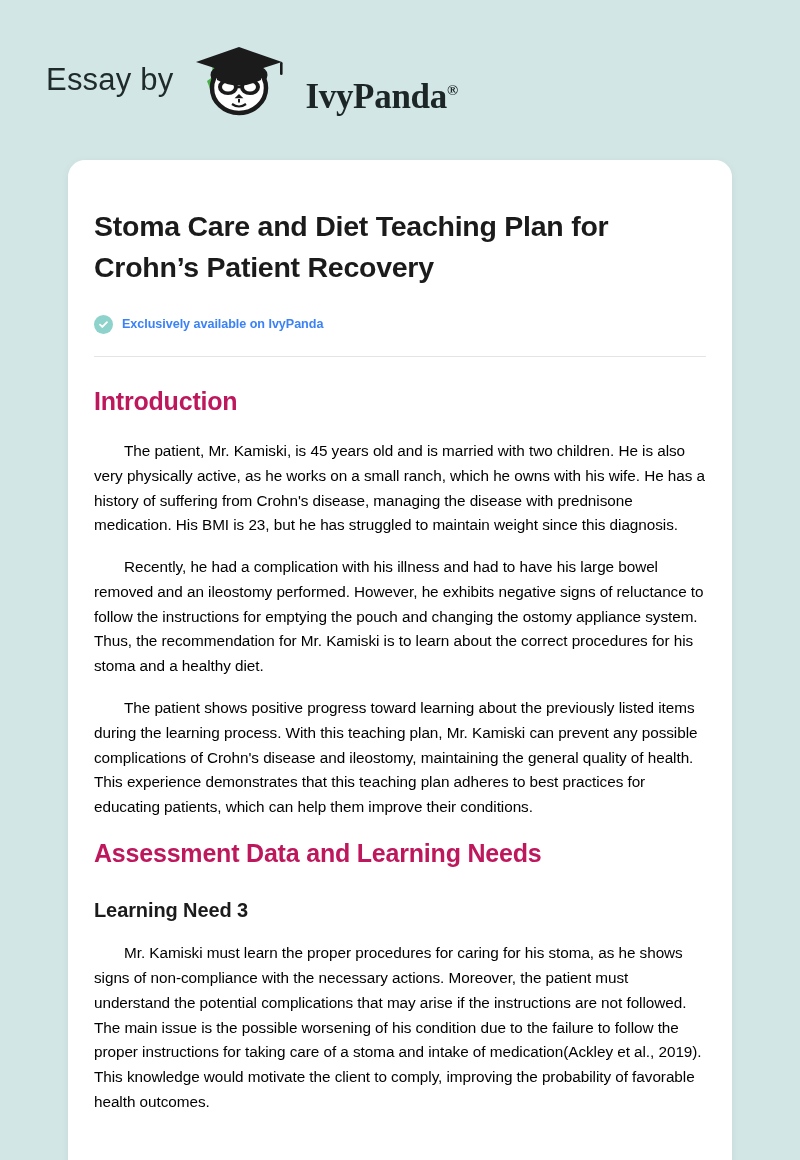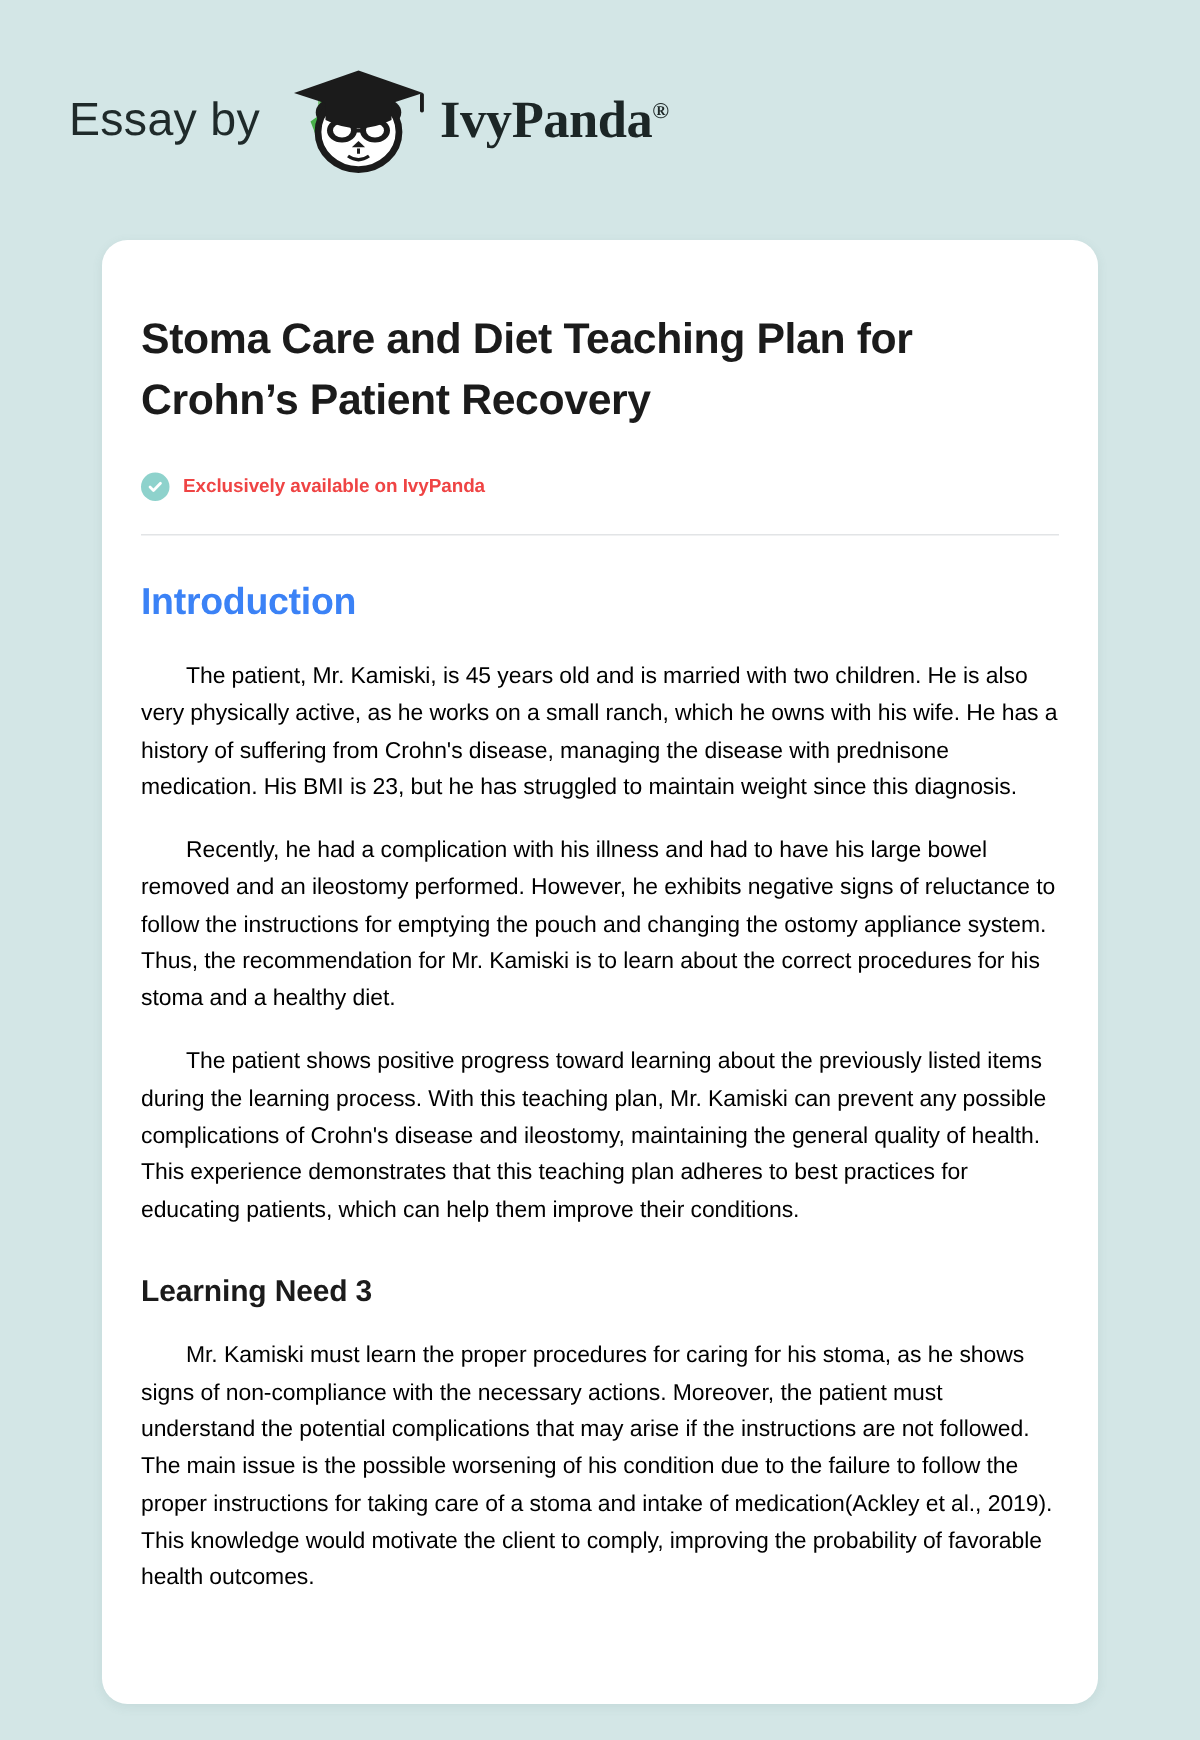--- a/index.html
+++ b/index.html
@@ -26,21 +26,22 @@
   .brand-essay-by {
     font-size: 31px;
     font-weight: 400;
     color: #1f2a2a;
     letter-spacing: 0.2px;
     margin-right: 14px;
     white-space: nowrap;
   }
   .brand-logo-wrap {
     display: flex;
-    align-items: center;
+    align-items: flex-end;
+    gap: 12px;
   }
   .panda-mark {
     width: 104px;
     height: 74px;
     display: block;
     flex: 0 0 auto;
   }
   .brand-wordmark {
     font-family: "Liberation Serif", serif;
     font-weight: 700;
@@ -95,35 +96,35 @@
     background: #8ed2cc;
     display: flex;
     align-items: center;
     justify-content: center;
     flex: 0 0 auto;
   }
   .check-badge svg { display: block; }
   .exclusive-text {
     font-size: 12.6px;
     font-weight: 700;
-    color: #ef4444;
+    color: #3b82f6;
     letter-spacing: -0.05px;
   }
 
   .divider {
     height: 1px;
     background: #e2e4e6;
     border: 0;
     margin: 0 0 28px 0;
   }
 
   h2.section-h {
     font-size: 25px;
     font-weight: 700;
-    color: #3b82f6;
+    color: #be185d;
     margin: 16px 0 22px 0;
     letter-spacing: -0.2px;
     line-height: 1.3;
   }
   h2.section-h:first-of-type { margin-top: 0; }
 
   h3.sub-h {
     font-size: 20px;
     font-weight: 700;
     color: #1b1b1b;
@@ -195,18 +196,19 @@
       <span class="exclusive-text">Exclusively available on IvyPanda</span>
     </div>
 
     <hr class="divider">
 
     <h2 class="section-h">Introduction</h2>
     <p class="body-p">The patient, Mr. Kamiski, is 45 years old and is married with two children. He is also very physically active, as he works on a small ranch, which he owns with his wife. He has a history of suffering from Crohn's disease, managing the disease with prednisone medication. His BMI is 23, but he has struggled to maintain weight since this diagnosis.</p>
     <p class="body-p">Recently, he had a complication with his illness and had to have his large bowel removed and an ileostomy performed. However, he exhibits negative signs of reluctance to follow the instructions for emptying the pouch and changing the ostomy appliance system. Thus, the recommendation for Mr. Kamiski is to learn about the correct procedures for his stoma and a healthy diet.</p>
     <p class="body-p">The patient shows positive progress toward learning about the previously listed items during the learning process. With this teaching plan, Mr. Kamiski can prevent any possible complications of Crohn's disease and ileostomy, maintaining the general quality of health. This experience demonstrates that this teaching plan adheres to best practices for educating patients, which can help them improve their conditions.</p>
 
+    <h2 class="section-h">Assessment Data and Learning Needs</h2>
 
     <h3 class="sub-h">Learning Need 3</h3>
     <p class="body-p">Mr. Kamiski must learn the proper procedures for caring for his stoma, as he shows signs of non-compliance with the necessary actions. Moreover, the patient must understand the potential complications that may arise if the instructions are not followed. The main issue is the possible worsening of his condition due to the failure to follow the proper instructions for taking care of a stoma and intake of medication(Ackley et al., 2019). This knowledge would motivate the client to comply, improving the probability of favorable health outcomes.</p>
 
   </div>
 </div>
 
 </body></html>

